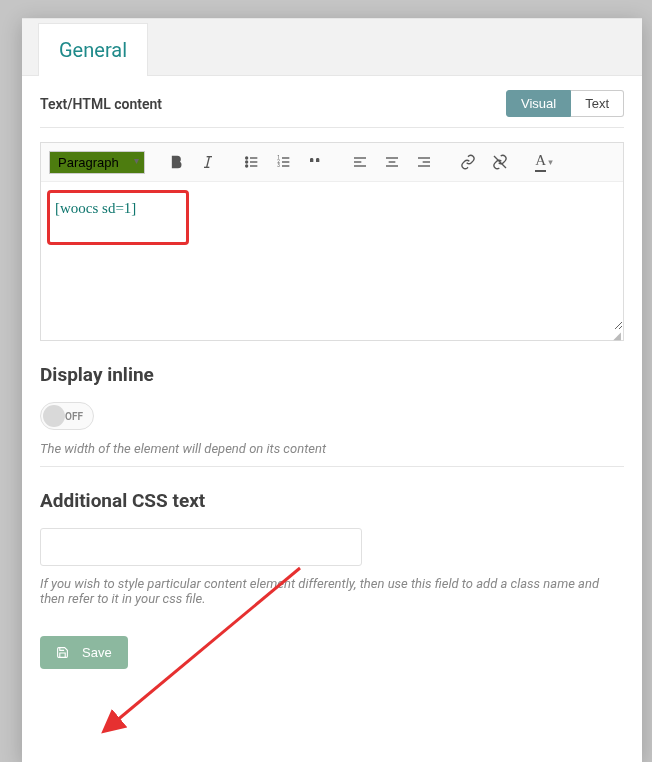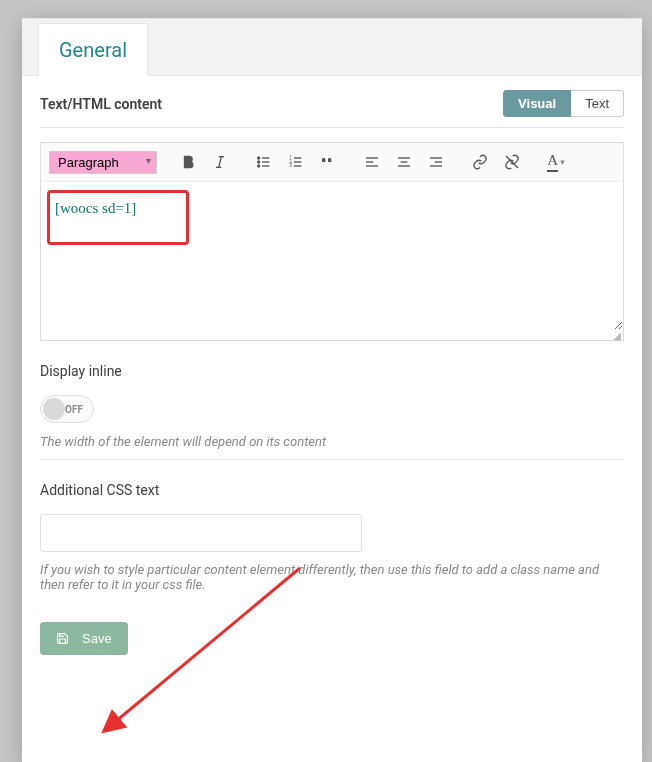--- a/index.html
+++ b/index.html
@@ -91,42 +91,42 @@
       border: 1px solid #ccc;
       background: #fff;
       color: #444;
       cursor: pointer;
     }
     .toggle-btn.active {
       background: #6a9aa0;
       color: #fff;
       border-color: #6a9aa0;
     }
-    .toggle-btn:first-child { border-radius: 3px 0 0 3px; font-weight: bold; }
+    .toggle-btn:first-child { border-radius: 3px 0 0 3px; }
     .toggle-btn:last-child { border-radius: 0 3px 3px 0; border-left: none; text-align: right; }
     .editor {
       margin-top: 14px;
       border: 1px solid #ddd;
     }
     .toolbar {
       background: #fafafa;
       padding: 6px 8px;
       display: flex;
       align-items: center;
       gap: 6px;
       border-bottom: 1px solid #eee;
     }
     .format-select {
       font-size: 13px;
       padding: 3px 26px 3px 8px;
       border: 1px solid #ccc;
-      background: #f9a8d4;
+      background: #4d7c0f;
       appearance: none;
       position: relative;
-      width: 108px;
+      width: 96px;
     }
     .select-wrap {
       position: relative;
       display: inline-block;
     }
     .select-wrap::after {
       content: '▾';
       position: absolute;
       right: 6px;
       top: 4px;
@@ -178,22 +178,22 @@
       color: #888;
       font-style: italic;
       margin-top: 10px;
     }
     .section {
       margin-top: 22px;
       padding-bottom: 10px;
       border-bottom: 1px solid #e6e6e6;
     }
     .section-title {
-      font-size: 14px;
-      font-weight: 400;
+      font-size: 19px;
+      font-weight: 700;
       color: #404040;
       margin-bottom: 16px;
     }
     .toggle-switch {
       display: inline-flex;
       align-items: center;
       border: 1px solid #e0e0e0;
       border-radius: 14px;
       padding: 2px 10px 2px 2px;
       background: #fafafa;

